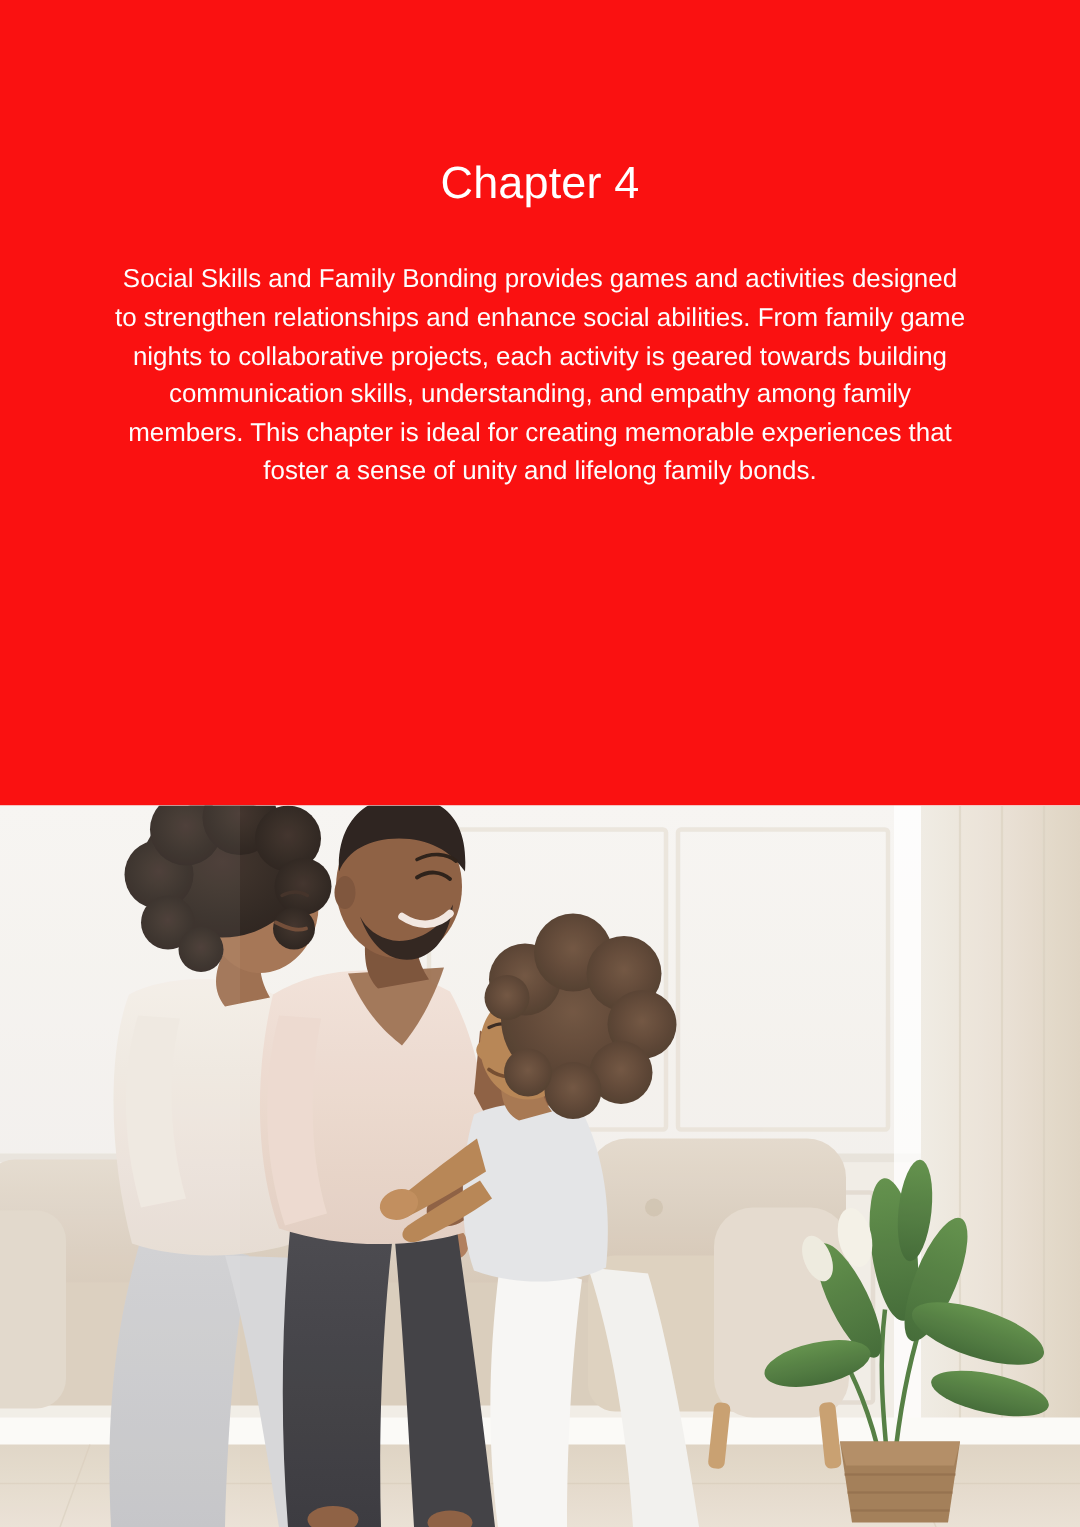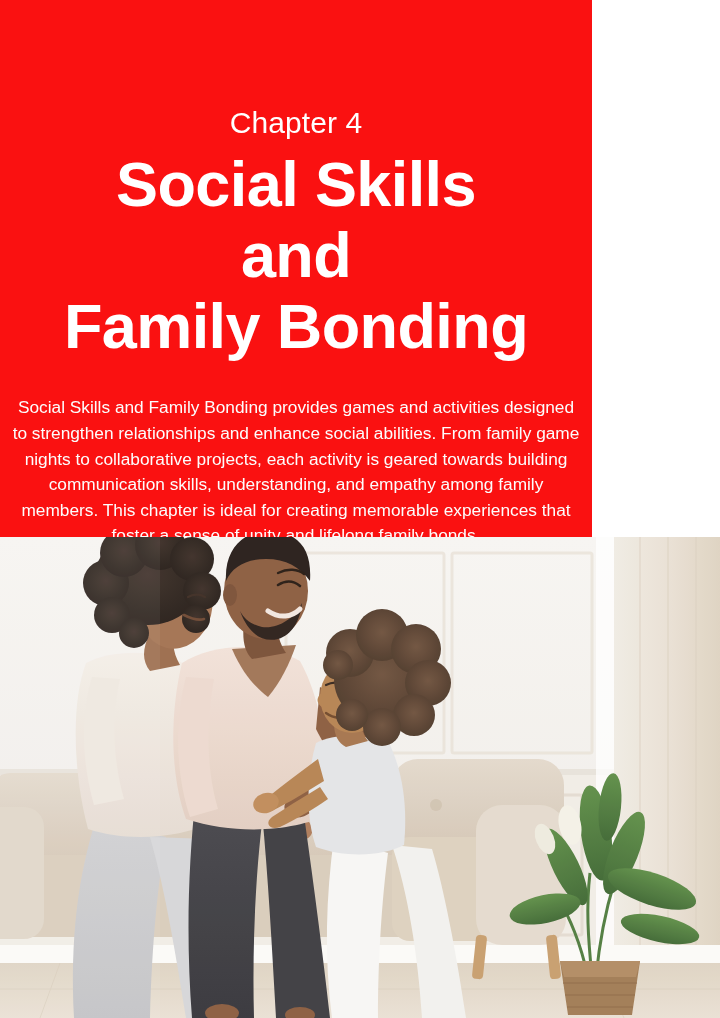--- a/index.html
+++ b/index.html
@@ -13,21 +13,21 @@
 
   .page {
     position:relative;
     width:720px; height:1018px;
     display:flex; flex-direction:column;
   }
 
   
   .hero {
     position:relative;
-    width:592px;
+    width:720px;
     height:537px;
     background:#fa1111;
     flex:0 0 537px;
     display:flex;
     flex-direction:column;
     align-items:center;
     padding:0 55px;
     overflow:hidden;
   }
 
@@ -79,22 +79,20 @@
 </style>
 </head>
 <body>
 
 <div class="page">
 
   <section class="hero">
 
     <div class="chapter-eyebrow no-sel">Chapter 4</div>
 
-    <h1 class="chapter-title no-sel">Social Skills and
-Family Bonding</h1>
 
     <p class="chapter-desc no-sel">Social Skills and Family Bonding provides games and activities designed to strengthen relationships and enhance social abilities. From family game nights to collaborative projects, each activity is geared towards building communication skills, understanding, and empathy among family members. This chapter is ideal for creating memorable experiences that foster a sense of unity and lifelong family bonds.</p>
 
   </section>
 
   <section class="photo">
     <svg class="photo-svg" viewBox="0 0 720 481" preserveAspectRatio="xMidYMid slice" aria-hidden="true">
       <defs>
         <linearGradient id="wallG" x1="0" y1="0" x2="0" y2="1">
           <stop offset="0%" stop-color="#f7f5f2"></stop>

